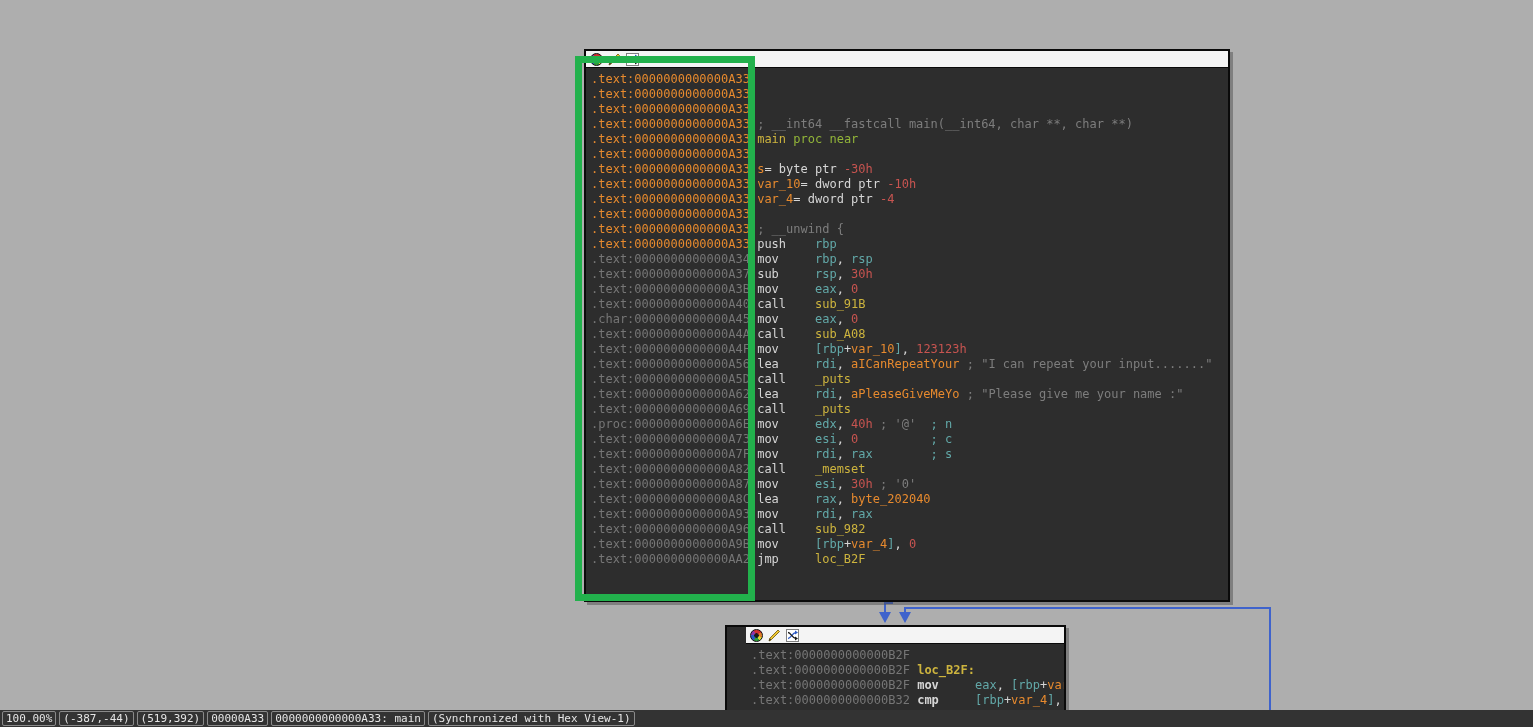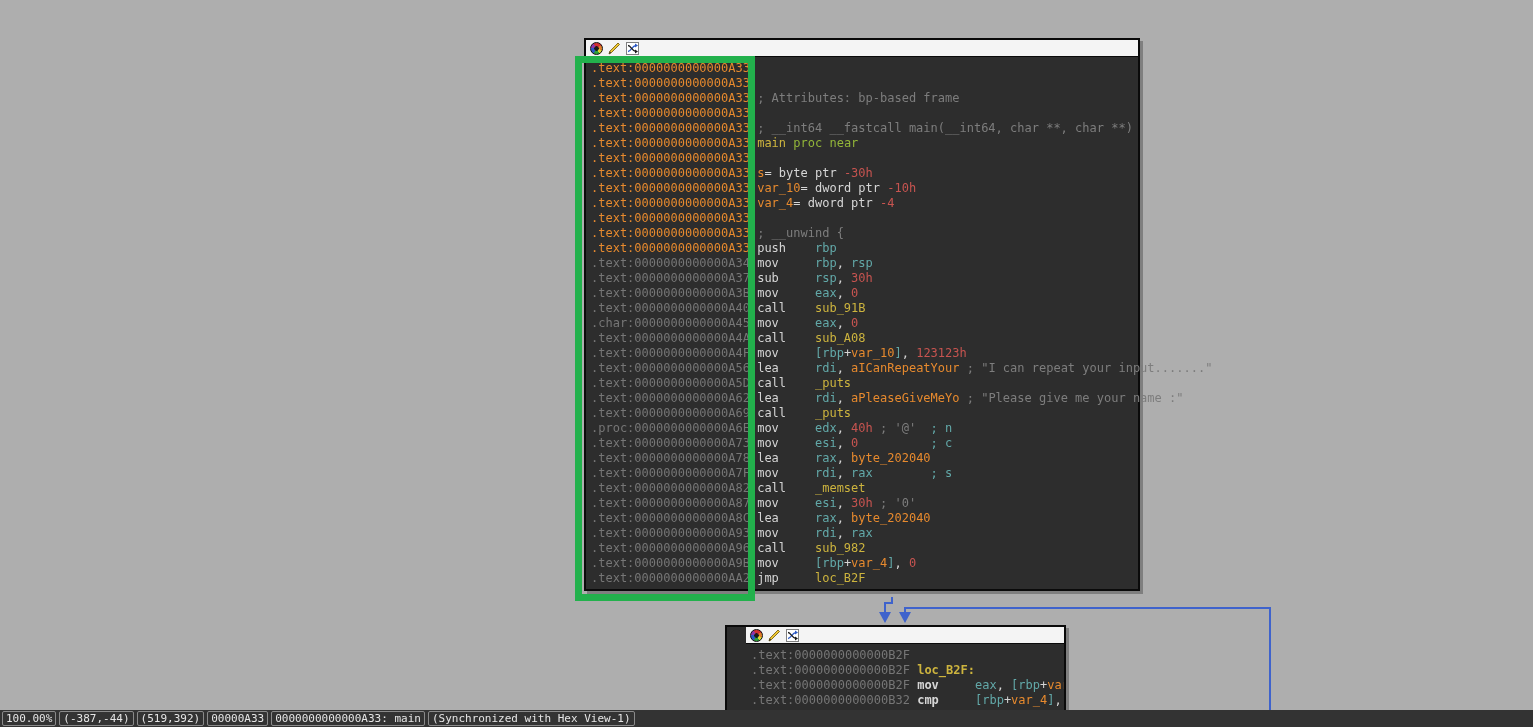--- a/index.html
+++ b/index.html
@@ -10,21 +10,21 @@
   }
   #edge-layer{position:absolute;left:0;top:0;width:1533px;height:727px;z-index:1;}
   .edge{fill:none;stroke:var(--edge_blue,#3f63cc);stroke-width:2;}
   .arrowhead{fill:var(--edge_blue,#3f63cc);stroke:none;}
 
   .graph-node{
     position:absolute;z-index:2;border:2px solid #0a0a0a;box-sizing:border-box;
     background:var(--node_bg,#2d2d2d);
     box-shadow:3px 3px 0 rgba(70,70,70,0.45);
   }
-  #node-main{left:584px;top:38px;width:556px;height:553px;}
+  #node-main{left:584px;top:49px;width:646px;height:553px;}
   #node-b2f{left:725px;top:625px;width:341px;height:87px;overflow:hidden;padding-left:19px;}
 
   .titlebar{
     height:16px;background:var(--titlebar_bg,#f4f4f4);border-bottom:1px solid #0a0a0a;
     display:flex;align-items:center;gap:5px;padding-left:4px;
   }
   .ticon{width:13px;height:13px;display:inline-block;flex:0 0 auto;}
   .ticon.wheel{
     border-radius:50%;border:1px solid #101010;box-sizing:border-box;
     background:
@@ -92,21 +92,20 @@
         <path d="M2 9.5 C5 9.5 6 3.5 10 3.5" fill="none" stroke="#2b58c4" stroke-width="1.3"></path>
         <polygon points="9,1.5 12,3.5 9,5.5" fill="#2b58c4"></polygon>
         <path d="M2 3.5 C5 3.5 6 9.5 10 9.5" fill="none" stroke="#1a1a1a" stroke-width="1.3"></path>
         <polygon points="9,7.5 12,9.5 9,11.5" fill="#1a1a1a"></polygon>
       </svg>
     </span>
   </div>
   <div class="node-body">
       <div class="code-line"><span class="seg ah">.text:0000000000000A33 </span></div>
       <div class="code-line"><span class="seg ah">.text:0000000000000A33 </span></div>
-      <div class="code-line"><span class="seg ah">.text:0000000000000A33 </span><span class="seg g">; Attributes: bp-based frame</span></div>
       <div class="code-line"><span class="seg ah">.text:0000000000000A33 </span></div>
       <div class="code-line"><span class="seg ah">.text:0000000000000A33 </span><span class="seg g">; __int64 __fastcall main(__int64, char **, char **)</span></div>
       <div class="code-line"><span class="seg ah">.text:0000000000000A33 </span><span class="seg y">main</span><span class="seg w"> </span><span class="seg gr">proc near</span></div>
       <div class="code-line"><span class="seg ah">.text:0000000000000A33 </span></div>
       <div class="code-line"><span class="seg ah">.text:0000000000000A33 </span><span class="seg o">s</span><span class="seg w">= byte ptr </span><span class="seg r">-30h</span></div>
       <div class="code-line"><span class="seg ah">.text:0000000000000A33 </span><span class="seg o">var_10</span><span class="seg w">= dword ptr </span><span class="seg r">-10h</span></div>
       <div class="code-line"><span class="seg ah">.text:0000000000000A33 </span><span class="seg o">var_4</span><span class="seg w">= dword ptr </span><span class="seg r">-4</span></div>
       <div class="code-line"><span class="seg ah">.text:0000000000000A33 </span></div>
       <div class="code-line"><span class="seg ah">.text:0000000000000A33 </span><span class="seg g">; __unwind {</span></div>
       <div class="code-line"><span class="seg ah">.text:0000000000000A33 </span><span class="seg w">push    </span><span class="seg t">rbp</span></div>
@@ -116,21 +115,20 @@
       <div class="code-line"><span class="seg ad">.text:0000000000000A40 </span><span class="seg w">call    </span><span class="seg y">sub_91B</span></div>
       <div class="code-line"><span class="seg ad">.char:0000000000000A45 </span><span class="seg w">mov     </span><span class="seg t">eax</span><span class="seg w">, </span><span class="seg r">0</span></div>
       <div class="code-line"><span class="seg ad">.text:0000000000000A4A </span><span class="seg w">call    </span><span class="seg y">sub_A08</span></div>
       <div class="code-line"><span class="seg ad">.text:0000000000000A4F </span><span class="seg w">mov     </span><span class="seg t">[rbp</span><span class="seg w">+</span><span class="seg o">var_10</span><span class="seg t">]</span><span class="seg w">, </span><span class="seg r">123123h</span></div>
       <div class="code-line"><span class="seg ad">.text:0000000000000A56 </span><span class="seg w">lea     </span><span class="seg t">rdi</span><span class="seg w">, </span><span class="seg o">aICanRepeatYour</span><span class="seg w"> </span><span class="seg g">; "I can repeat your input......."</span></div>
       <div class="code-line"><span class="seg ad">.text:0000000000000A5D </span><span class="seg w">call    </span><span class="seg y">_puts</span></div>
       <div class="code-line"><span class="seg ad">.text:0000000000000A62 </span><span class="seg w">lea     </span><span class="seg t">rdi</span><span class="seg w">, </span><span class="seg o">aPleaseGiveMeYo</span><span class="seg w"> </span><span class="seg g">; "Please give me your name :"</span></div>
       <div class="code-line"><span class="seg ad">.text:0000000000000A69 </span><span class="seg w">call    </span><span class="seg y">_puts</span></div>
       <div class="code-line"><span class="seg ad">.proc:0000000000000A6E </span><span class="seg w">mov     </span><span class="seg t">edx</span><span class="seg w">, </span><span class="seg r">40h</span><span class="seg w"> </span><span class="seg g">; '@'</span><span class="seg w">  </span><span class="seg t">; n</span></div>
       <div class="code-line"><span class="seg ad">.text:0000000000000A73 </span><span class="seg w">mov     </span><span class="seg t">esi</span><span class="seg w">, </span><span class="seg r">0</span><span class="seg w">          </span><span class="seg t">; c</span></div>
-      <div class="code-line"><span class="seg ad">.text:0000000000000A78 </span><span class="seg w">lea     </span><span class="seg t">rax</span><span class="seg w">, </span><span class="seg o">byte_202040</span></div>
       <div class="code-line"><span class="seg ad">.text:0000000000000A7F </span><span class="seg w">mov     </span><span class="seg t">rdi</span><span class="seg w">, </span><span class="seg t">rax</span><span class="seg w">        </span><span class="seg t">; s</span></div>
       <div class="code-line"><span class="seg ad">.text:0000000000000A82 </span><span class="seg w">call    </span><span class="seg y">_memset</span></div>
       <div class="code-line"><span class="seg ad">.text:0000000000000A87 </span><span class="seg w">mov     </span><span class="seg t">esi</span><span class="seg w">, </span><span class="seg r">30h</span><span class="seg w"> </span><span class="seg g">; '0'</span></div>
       <div class="code-line"><span class="seg ad">.text:0000000000000A8C </span><span class="seg w">lea     </span><span class="seg t">rax</span><span class="seg w">, </span><span class="seg o">byte_202040</span></div>
       <div class="code-line"><span class="seg ad">.text:0000000000000A93 </span><span class="seg w">mov     </span><span class="seg t">rdi</span><span class="seg w">, </span><span class="seg t">rax</span></div>
       <div class="code-line"><span class="seg ad">.text:0000000000000A96 </span><span class="seg w">call    </span><span class="seg y">sub_982</span></div>
       <div class="code-line"><span class="seg ad">.text:0000000000000A9B </span><span class="seg w">mov     </span><span class="seg t">[rbp</span><span class="seg w">+</span><span class="seg o">var_4</span><span class="seg t">]</span><span class="seg w">, </span><span class="seg r">0</span></div>
       <div class="code-line"><span class="seg ad">.text:0000000000000AA2 </span><span class="seg w">jmp     </span><span class="seg y">loc_B2F</span></div>
     </div>
 </div>

